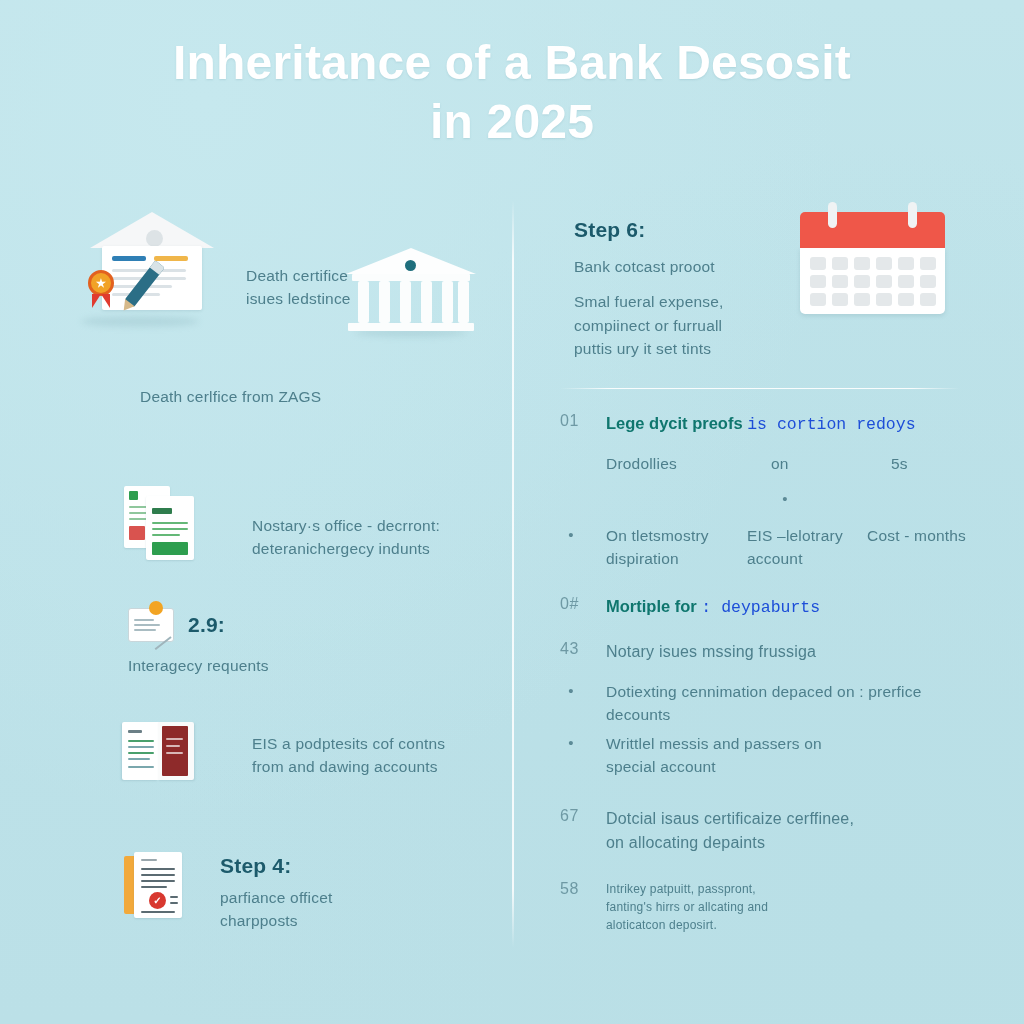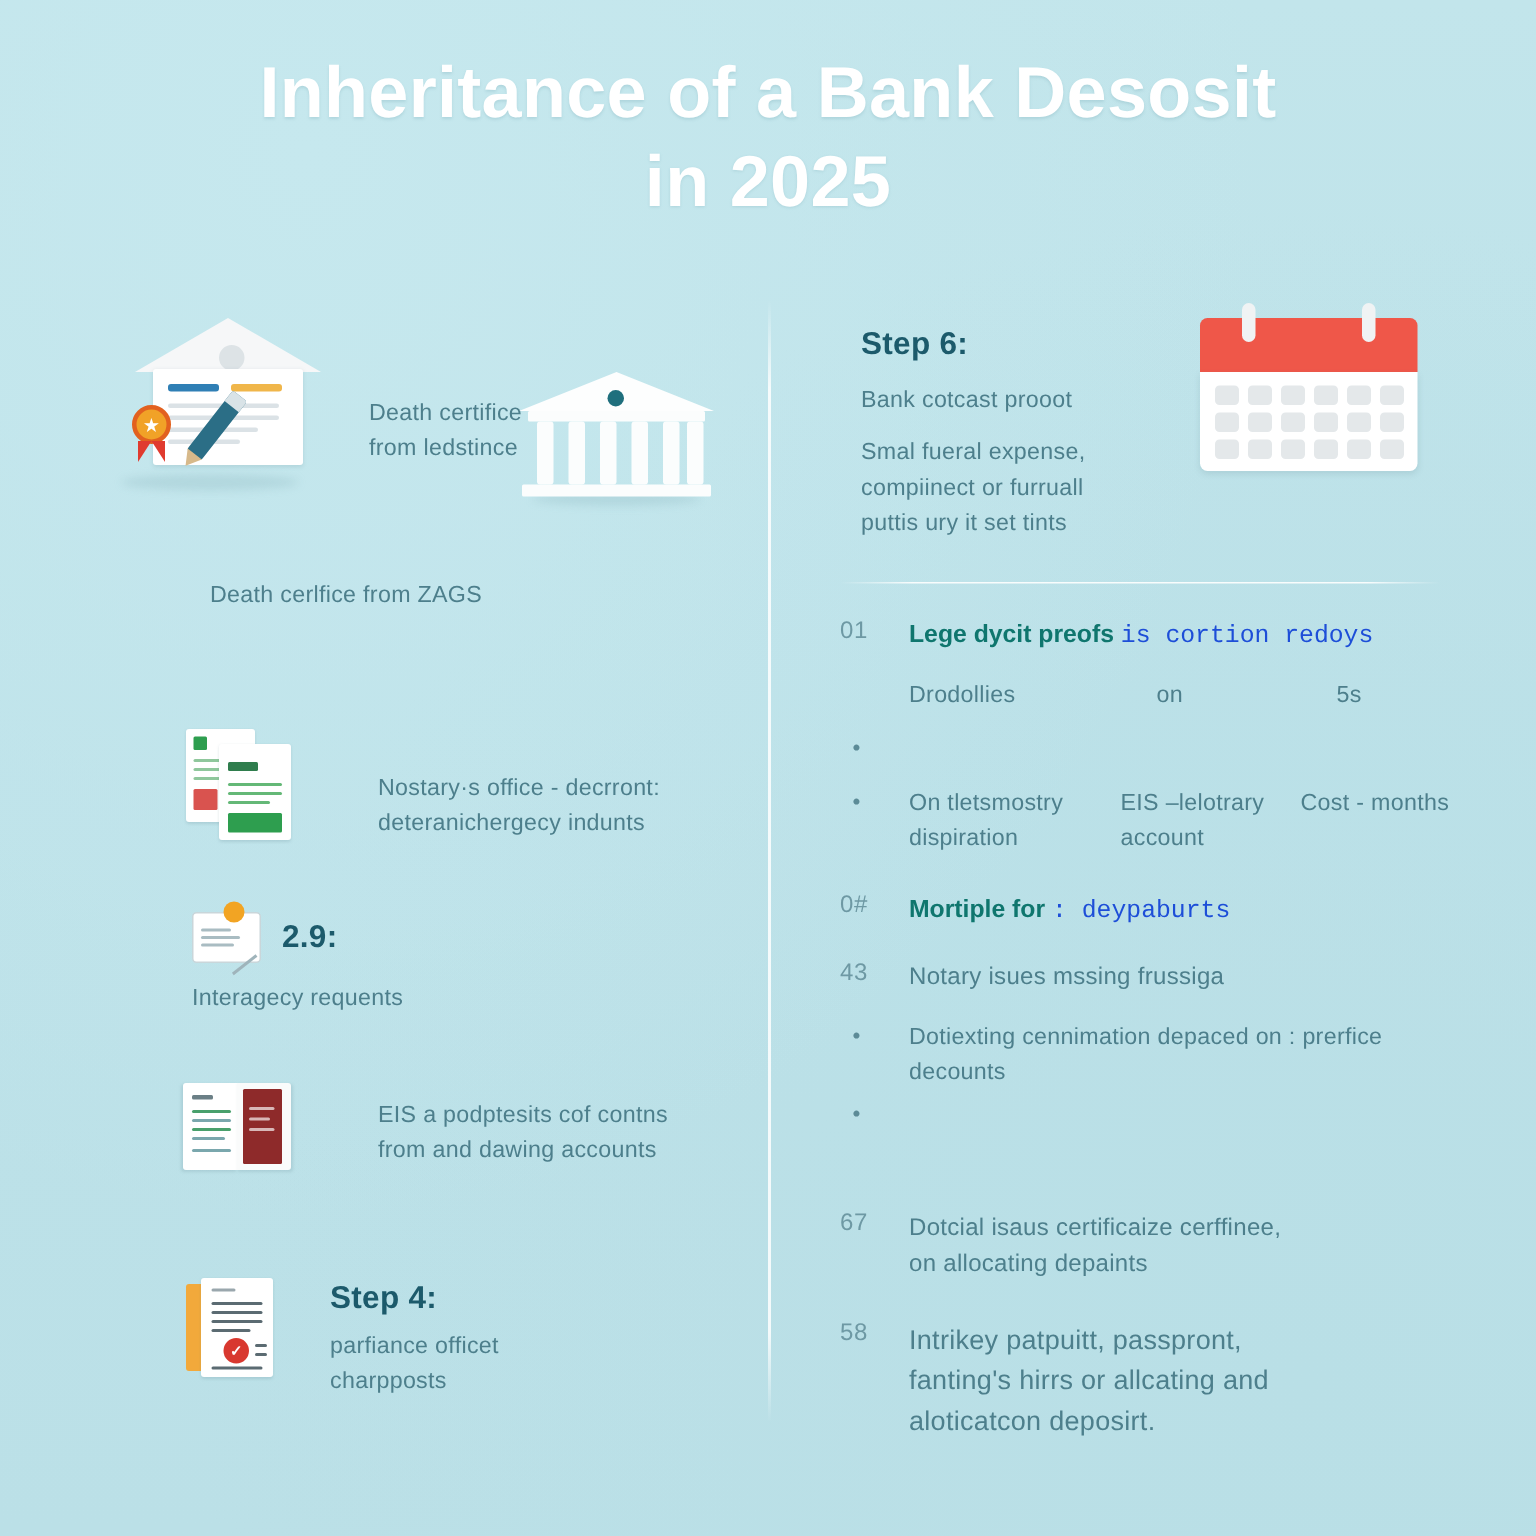--- a/index.html
+++ b/index.html
@@ -237,21 +237,21 @@
   
   .ritem{ position:absolute; display:flex; }
   .rnum{
     width:46px; flex:0 0 46px;
     color:#6e99a4; font-size:16px; letter-spacing:.5px;
   }
   .rtxt{ flex:1; }
   .rtxt .lead{ color:#0f766e; font-weight:700; }
   .rtxt .rest{ color:#1d4ed8; font-weight:400;font-family:Liberation Mono, monospace; }
 
-  .bullet-row{ position:absolute; display:flex; }
+  .bullet-row{ position:absolute; display:flex;justify-content:center; }
   .bdot{
     width:22px; flex:0 0 22px; color:#5c8b97; font-size:15px; line-height:1.5;
     text-align:center;
   }
   .bcols{ flex:1; display:flex; }
   .bcol{ }
 
   .white-step{
     color:#ffffff; font-weight:700; font-size:16px; letter-spacing:.3px;
     text-shadow:0 1px 1px rgba(120,170,180,.3);
@@ -287,21 +287,21 @@
           <div class="cert-line" style="left:10px; top:47px; width:48px;"></div>
         </div>
         <div class="seal">★</div>
         <div class="ribbon"></div>
         <div class="pen"></div>
       </div>
     </div>
 
     <div class="l-text body-text" style="left:168px; top:52px; width:170px;">
       <div>Death certifice</div>
-      <div>from ledstince</div>
+      <div>isues ledstince</div>
     </div>
 
     <div class="l-icon" style="left:268px; top:28px;">
       <div class="bank-wrap">
         <div class="shadow-ellipse" style="width:112px; height:9px; top:88px; left:65px;"></div>
         <div class="bank-roof"></div>
         <div class="bank-arch">
             <i></i>
           </div>
         <div class="bank-lintel"></div>
@@ -506,32 +506,36 @@
   <div class="bullet-row" style="left:48px; top:490px; width:450px;">
     <div class="bdot">•</div>
     <div class="bcols" style="margin-left:24px; display:block;">
       <div class="body-text">Dotiexting cennimation depaced on : prerfice</div>
       <div class="body-text">decounts</div>
     </div>
   </div>
 
   <div class="bullet-row" style="left:48px; top:542px; width:450px;">
     <div class="bdot">•</div>
+    <div class="bcols" style="margin-left:24px; display:block;">
+      <div class="body-text">Writtlel messis and passers on</div>
+      <div class="body-text">special account</div>
+    </div>
   </div>
 
   <div class="ritem" style="left:48px; top:617px; width:450px;">
     <div class="rnum">67</div>
     <div class="rtxt body-text" style="font-size:16px;">
       <div>Dotcial isaus certificaize cerffinee,</div>
       <div>on allocating depaints</div>
     </div>
   </div>
 
   <div class="ritem" style="left:48px; top:690px; width:450px;">
     <div class="rnum">58</div>
-    <div class="rtxt body-text" style="font-size:18px;">
+    <div class="rtxt body-text" style="font-size:12px;">
       <div>Intrikey patpuitt, passpront,</div>
       <div>fanting's hirrs or allcating and</div>
       <div>aloticatcon deposirt.</div>
     </div>
   </div>
 
 </div>
 
 </body></html>

